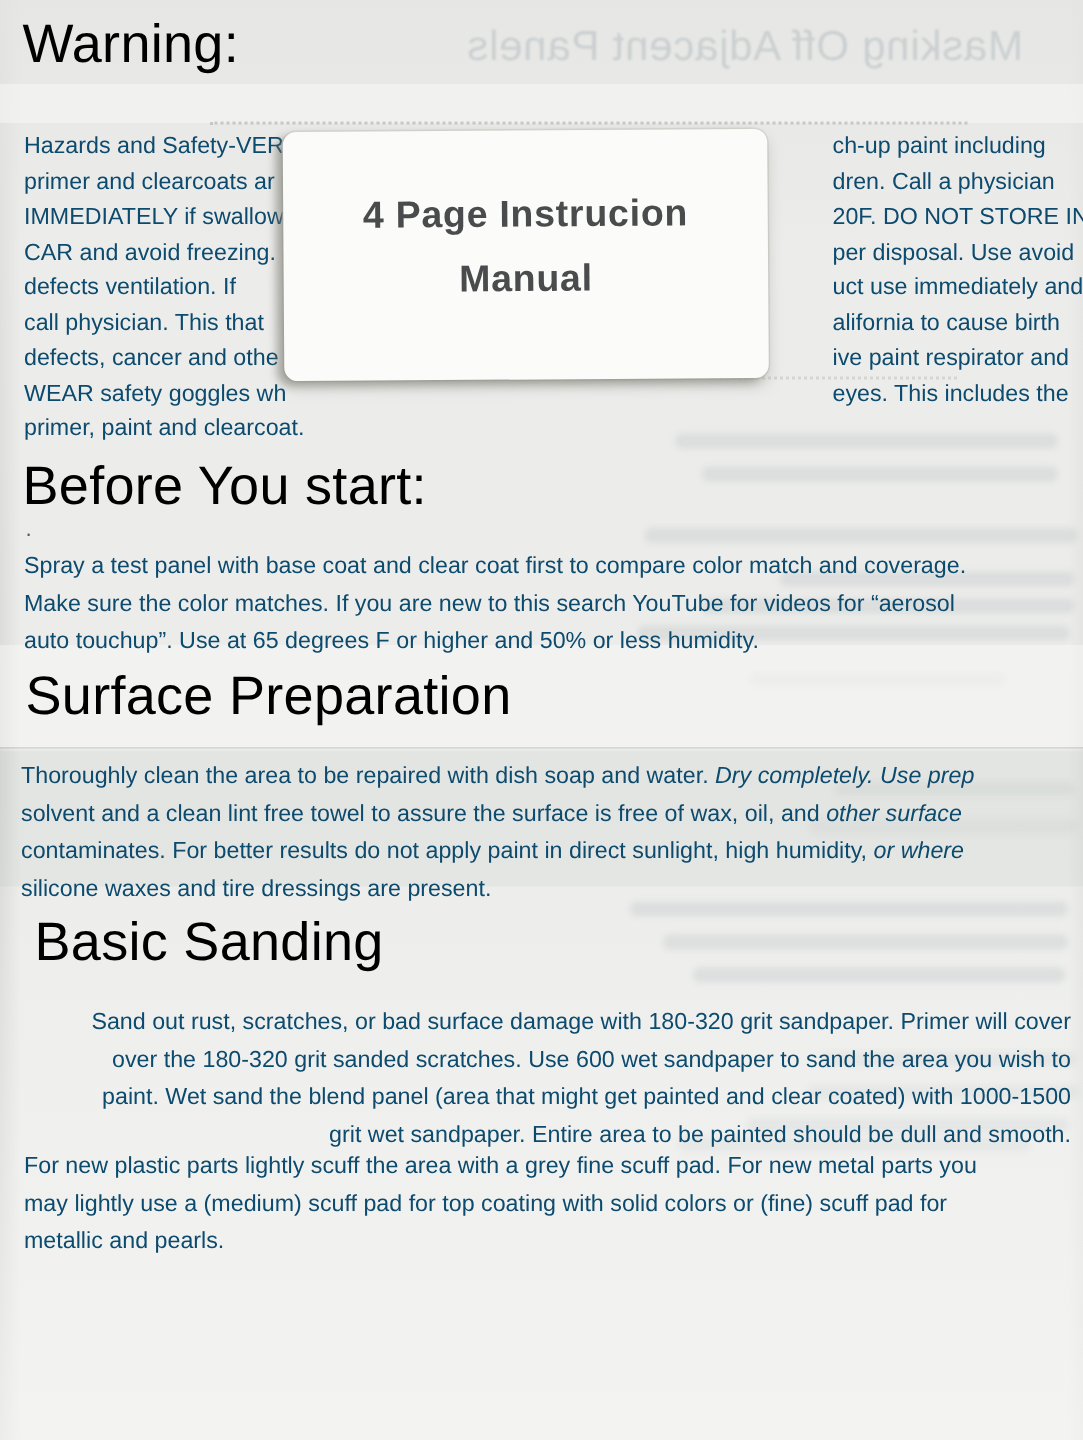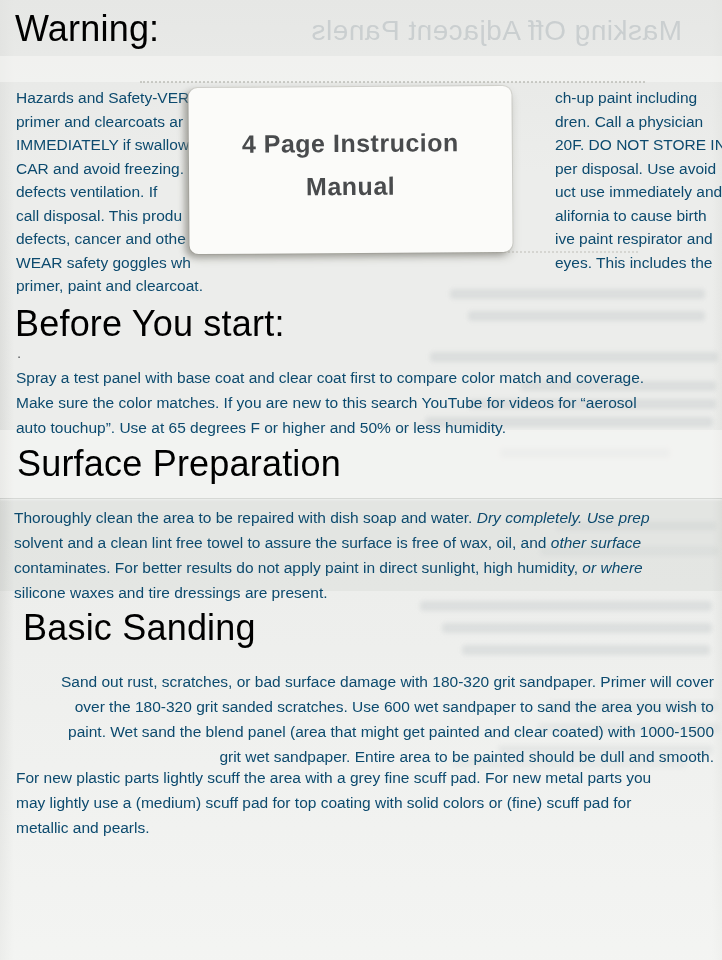--- a/index.html
+++ b/index.html
@@ -96,21 +96,21 @@
   <div class="crease crease2"></div>
   <div class="crease crease3"></div>
 
   <div id="warning-heading" class="heading">Warning:</div>
   <div id="warning-para" class="bodytext">
     <div class="wline"><span class="wl">Hazards and Safety-VER</span><span class="wr">ch-up paint including</span></div>
     <div class="wline"><span class="wl">primer and clearcoats ar</span><span class="wr">dren. Call a physician</span></div>
     <div class="wline"><span class="wl">IMMEDIATELY if swallow</span><span class="wr">20F. DO NOT STORE IN</span></div>
     <div class="wline"><span class="wl">CAR and avoid freezing.</span><span class="wr">per disposal. Use avoid</span></div>
     <div class="wline"><span class="wl">defects ventilation. If</span><span class="wr">uct use immediately and</span></div>
-    <div class="wline"><span class="wl">call disposal. This produ</span><span class="wr">alifornia to cause birth</span></div>
+    <div class="wline"><span class="wl">call physician. This that</span><span class="wr">alifornia to cause birth</span></div>
     <div class="wline"><span class="wl">defects, cancer and othe</span><span class="wr">ive paint respirator and</span></div>
     <div class="wline"><span class="wl">WEAR safety goggles wh</span><span class="wr">eyes. This includes the</span></div>
     <div class="wline"><span class="wl">primer, paint and clearcoat.</span><span class="wr"></span></div>
   </div>
 
   <div id="sticker">
     <div class="sticker-line sticker-line1">4 Page Instrucion</div>
     <div class="sticker-line sticker-line2">Manual</div>
   </div>
 

